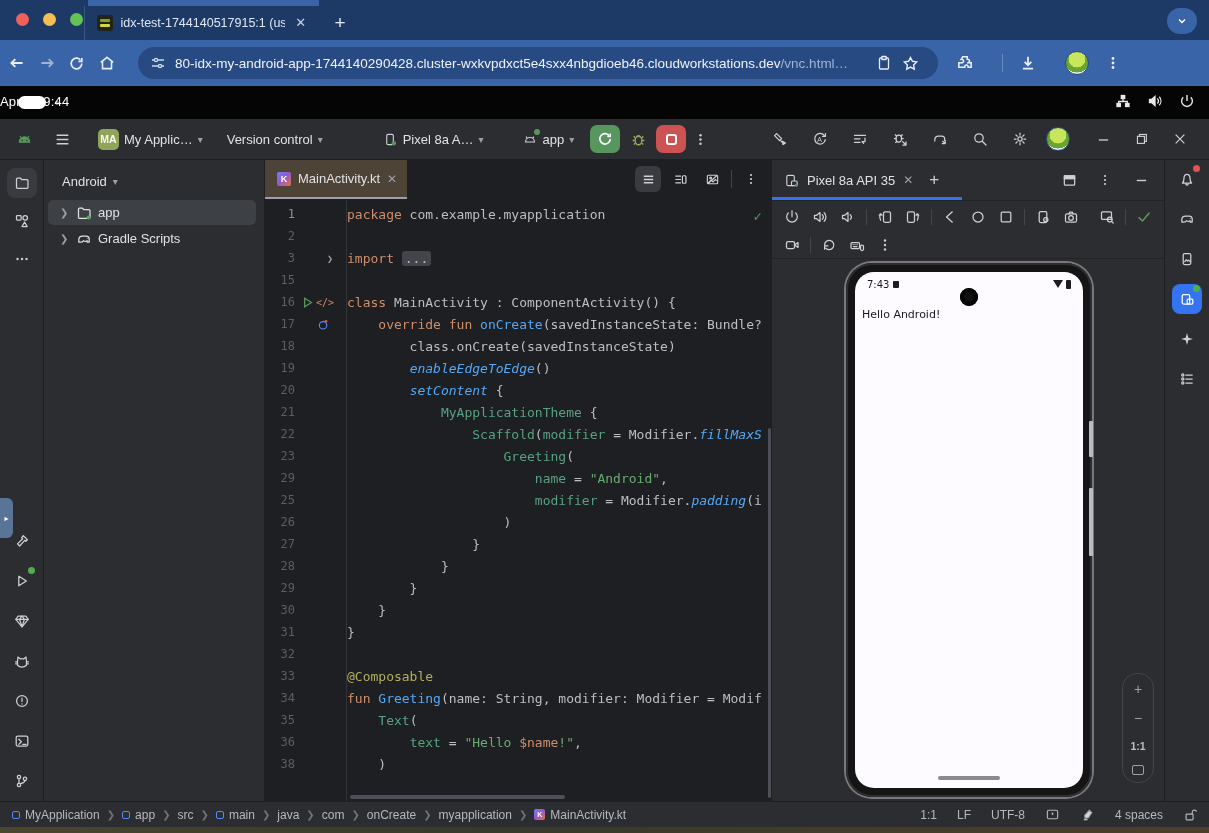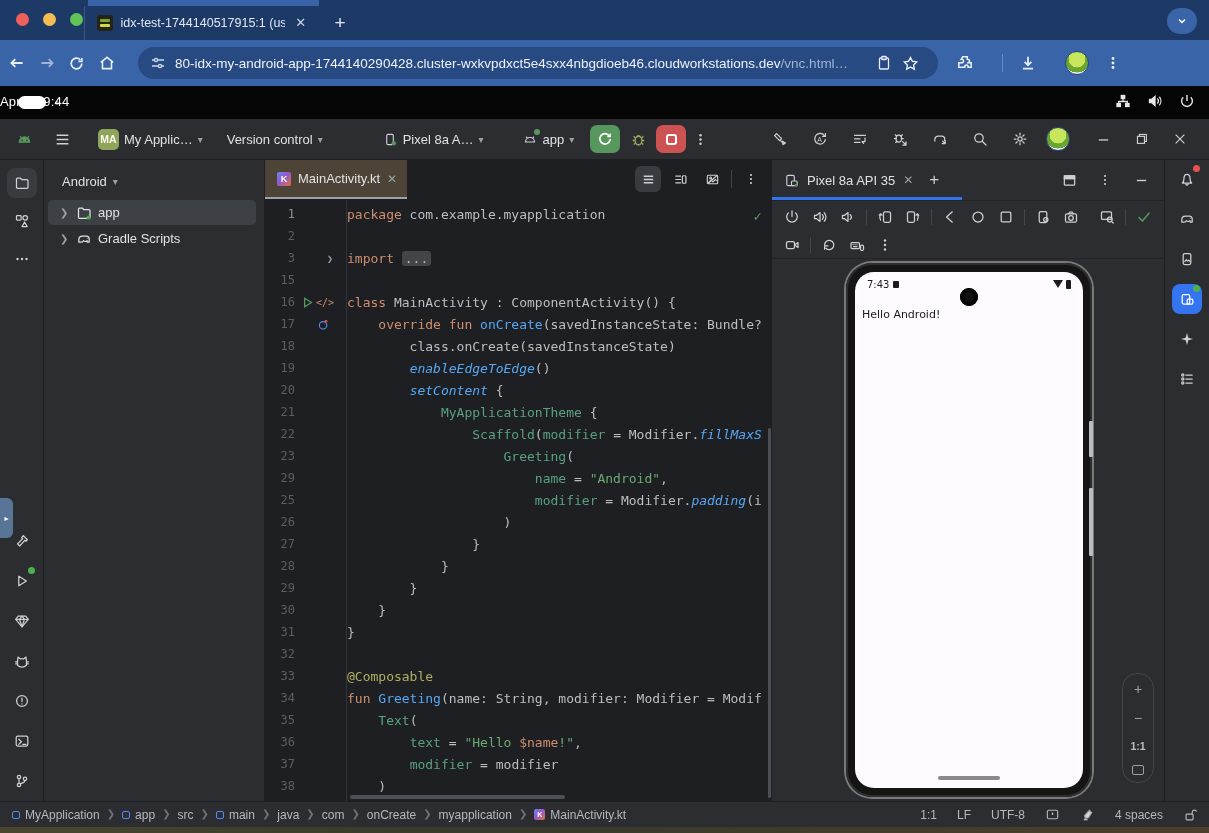--- a/index.html
+++ b/index.html
@@ -113,21 +113,21 @@
   .ppill { position:absolute; left:50%; bottom:8px; transform:translateX(-50%); width:62px; height:4px; border-radius:2px; background:#8a8a8e; }
   .pbtn { position:absolute; left:243px; width:4px; background:#b9bdc2; border-radius:1px; }
 
   .zoomctl { position:absolute; left:350px; top:414px; width:32px; height:110px; border:1px solid #43454a; border-radius:15px; display:flex; flex-direction:column; align-items:center; justify-content:space-around; color:#9da0a8; }
   .zoomctl .zi { font-size:14px; }
   .zratio { font-size:10.5px; font-weight:bold; color:#bcbec4; }
   .zfit { width:12px; height:10px; border:1px solid #9da0a8; border-radius:2px; }
 
   
   .status { position:absolute; left:0; top:801px; width:1209px; height:26px; background:#2b2d30; border-top:1px solid #1e1f22; display:flex; align-items:center; font-size:12px; color:#b4b8bf; padding:0 12px; }
-  .crumbs { display:flex; align-items:flex-start; gap:7px; flex:1; overflow:hidden; white-space:nowrap; }
+  .crumbs { display:flex; align-items:center; gap:7px; flex:1; overflow:hidden; white-space:nowrap; }
   .crumb { display:flex; align-items:center; gap:5px; }
   .modbox { width:8px; height:8px; border:1.5px solid #548af7; border-radius:2px; }
   .ktico-s { width:11px; height:11px; border-radius:2px; background:linear-gradient(135deg,#6785f5 0%,#9557d0 45%,#e0733c 100%); color:#fff; font-size:7px; font-weight:bold; display:flex; align-items:center; justify-content:center; }
   .csep { color:#6f737a; font-size:10px; }
   .sright { display:flex; align-items:center; gap:20px; color:#b4b8bf; }
   .wallpaper { position:absolute; left:0; top:827px; width:1209px; height:6px; background:linear-gradient(90deg,#4a4630,#37392a 40%,#4c3f2c); }
 
   svg { display:block; }
 </style>
 </head>
@@ -554,21 +554,20 @@
             <div class="code-row"><span class="ln">27</span><span class="gut"></span><span class="codetxt"><span class="c-t">                }</span></span></div>
             <div class="code-row"><span class="ln">28</span><span class="gut"></span><span class="codetxt"><span class="c-t">            }</span></span></div>
             <div class="code-row"><span class="ln">29</span><span class="gut"></span><span class="codetxt"><span class="c-t">        }</span></span></div>
             <div class="code-row"><span class="ln">30</span><span class="gut"></span><span class="codetxt"><span class="c-t">    }</span></span></div>
             <div class="code-row"><span class="ln">31</span><span class="gut"></span><span class="codetxt"><span class="c-t">}</span></span></div>
             <div class="code-row"><span class="ln">32</span><span class="gut"></span><span class="codetxt"></span></div>
             <div class="code-row"><span class="ln">33</span><span class="gut"></span><span class="codetxt"><span class="c-a">@Composable</span></span></div>
             <div class="code-row"><span class="ln">34</span><span class="gut"></span><span class="codetxt"><span class="c-k">fun</span><span class="c-t"> </span><span class="c-f">Greeting</span><span class="c-t">(name: String, modifier: Modifier = Modif</span></span></div>
             <div class="code-row"><span class="ln">35</span><span class="gut"></span><span class="codetxt"><span class="c-t">    </span><span class="c-c">Text</span><span class="c-t">(</span></span></div>
             <div class="code-row"><span class="ln">36</span><span class="gut"></span><span class="codetxt"><span class="c-t">        </span><span class="c-c">text</span><span class="c-t"> = </span><span class="c-s">"Hello </span><span class="c-sv">$name</span><span class="c-s">!"</span><span class="c-t">,</span></span></div>
-            <div class="code-row"><span class="ln">37</span><span class="gut"></span><span class="codetxt"><span class="c-t">        </span><span class="c-c">modifier</span><span class="c-t"> = modifier</span></span></div>
             <div class="code-row"><span class="ln">38</span><span class="gut"></span><span class="codetxt"><span class="c-t">    )</span></span></div>
           </div>
         <div class="hscroll"></div>
         <div class="vscroll"></div>
       </div>
     </div>
 
     <div class="emu">
       <div class="emu-head">
         <span style="position:relative">

